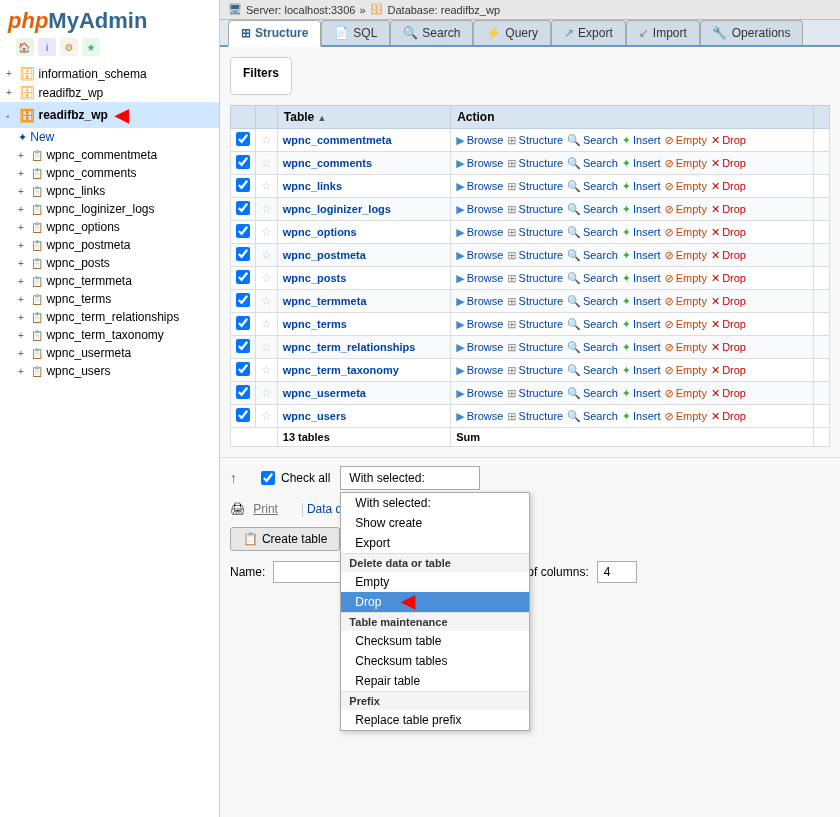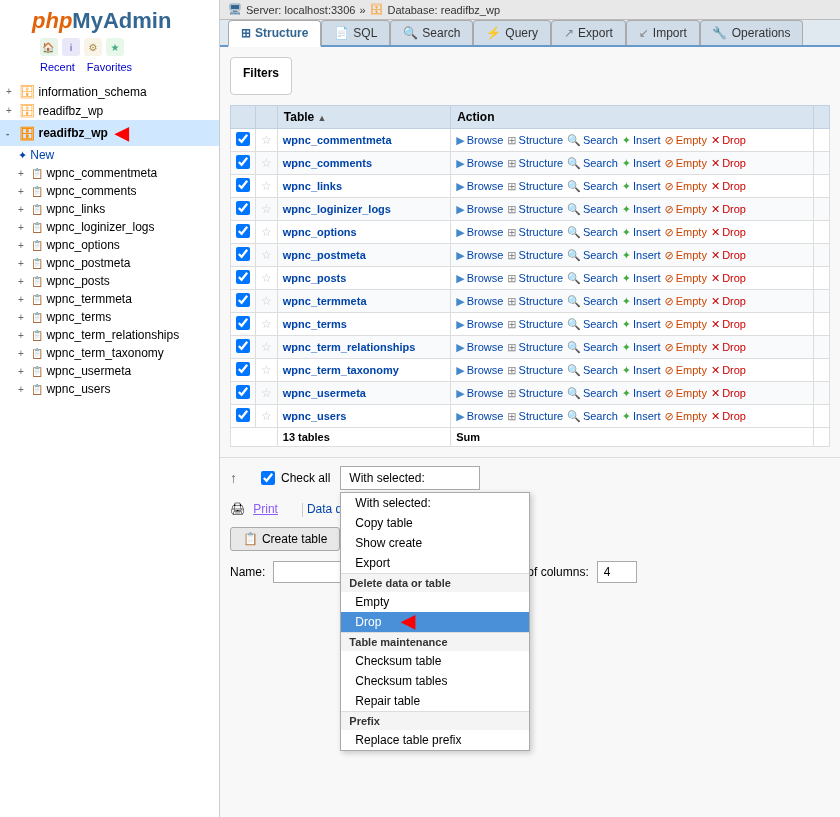--- a/index.html
+++ b/index.html
@@ -5,21 +5,21 @@
     * { box-sizing: border-box; margin: 0; padding: 0; }
     body { font-family: Arial, sans-serif; font-size: 12px; background: #f0f0f0; }
     
     
     .app-container { display: flex; flex-direction: column; height: 817px; width: 840px; overflow: hidden; }
     .breadcrumb-bar { background: #e8e8e8; border-bottom: 1px solid #bbb; padding: 3px 8px; font-size: 11px; color: #333; display: flex; align-items: center; gap: 4px; }
     .main-layout { display: flex; flex: 1; overflow: hidden; }
     
     
     .sidebar { width: 220px; background: #fff; border-right: 1px solid #ccc; overflow-y: auto; padding: 4px 0; }
-    .sidebar-header { padding: 4px 8px; margin-left: 24px; }
+    .sidebar-header { padding: 4px 8px; }
     .sidebar-logo { color: #e36209; font-size: 20px; font-weight: bold; }
     .sidebar-logo span { color: #336791; }
     .sidebar-icons { display: flex; gap: 4px; padding: 2px 8px; margin-top: 2px; }
     .sidebar-icon { width: 18px; height: 18px; border-radius: 3px; cursor: pointer; display: flex; align-items: center; justify-content: center; font-size: 10px; }
     .sidebar-icon.home { background: #e8f4e8; color: #4a8; }
     .sidebar-icon.info { background: #e8e8f8; color: #44c; }
     .sidebar-icon.settings { background: #f8f4e8; color: #a84; }
     .sidebar-icon.fav { background: #e8f8e8; color: #484; }
     .recent-fav { display: flex; gap: 12px; padding: 3px 8px; font-size: 11px; color: #00c; cursor: pointer; }
     .db-tree { padding: 2px 0; }
@@ -90,24 +90,20 @@
       <div class="sidebar-header">
         <div class="sidebar-logo">
           <span style="color:#e36209; font-style:italic; font-size:22px;">php</span><span style="color:#336791; font-size:22px; font-weight:bold;">MyAdmin</span>
         </div>
         <div class="sidebar-icons">
           <div class="sidebar-icon home">🏠</div>
           <div class="sidebar-icon info">ℹ</div>
           <div class="sidebar-icon settings">⚙</div>
           <div class="sidebar-icon fav" style="color:#4a8;">★</div>
         </div>
-        <div class="recent-fav">
-          <span>Recent</span>
-          <span>Favorites</span>
-        </div>
       </div>
 
       <div class="db-tree">
 
         <div class="tree-item">
           <span class="expander">+</span>
           <span style="color:#ff8c00; font-size:13px;">🗄</span>
           <span>information_schema</span>
         </div>
 
@@ -798,21 +794,20 @@
         </div>
 
         <div class="with-selected-container">
           <select class="with-selected-select">
             <option>With selected:</option>
           </select>
           
           
           <div class="dropdown-menu">
             <div class="dropdown-item">With selected:</div>
-            <div class="dropdown-item">Copy table</div>
             <div class="dropdown-item">Show create</div>
             <div class="dropdown-item">Export</div>
             <div class="dropdown-section">Delete data or table</div>
             <div class="dropdown-item">Empty</div>
             <div class="dropdown-item highlighted" style="position:relative;">
               Drop
               <span style="color:red; font-size:18px; font-weight:bold; position:absolute; left:60px; top:-2px;">◀</span>
             </div>
             <div class="dropdown-section">Table maintenance</div>
             <div class="dropdown-item">Checksum table</div>
@@ -820,21 +815,21 @@
             <div class="dropdown-item">Repair table</div>
             <div class="dropdown-section">Prefix</div>
             <div class="dropdown-item">Replace table prefix</div>
 
           </div>
         </div>
       </div>
 
       <div class="print-row">
         <span style="font-size:12px;">🖨</span>
-        <a style="color:#8b5cf6; cursor:pointer;text-decoration:underline;">Print</a>
+        <a style="color:#737373; cursor:pointer;text-decoration:underline;">Print</a>
         <span style="position:relative; left:10px;">
           <span style="border-left:1px solid #ccc; height:14px; display:inline-block; vertical-align:middle; margin:0 6px;"></span>
         </span>
         <a style="color:#0044aa; cursor:pointer;">Data dictionary</a>
       </div>
 
       <div class="create-table-row">
         <button class="create-btn">
           <span>📋</span>
           <span>Create table</span>

